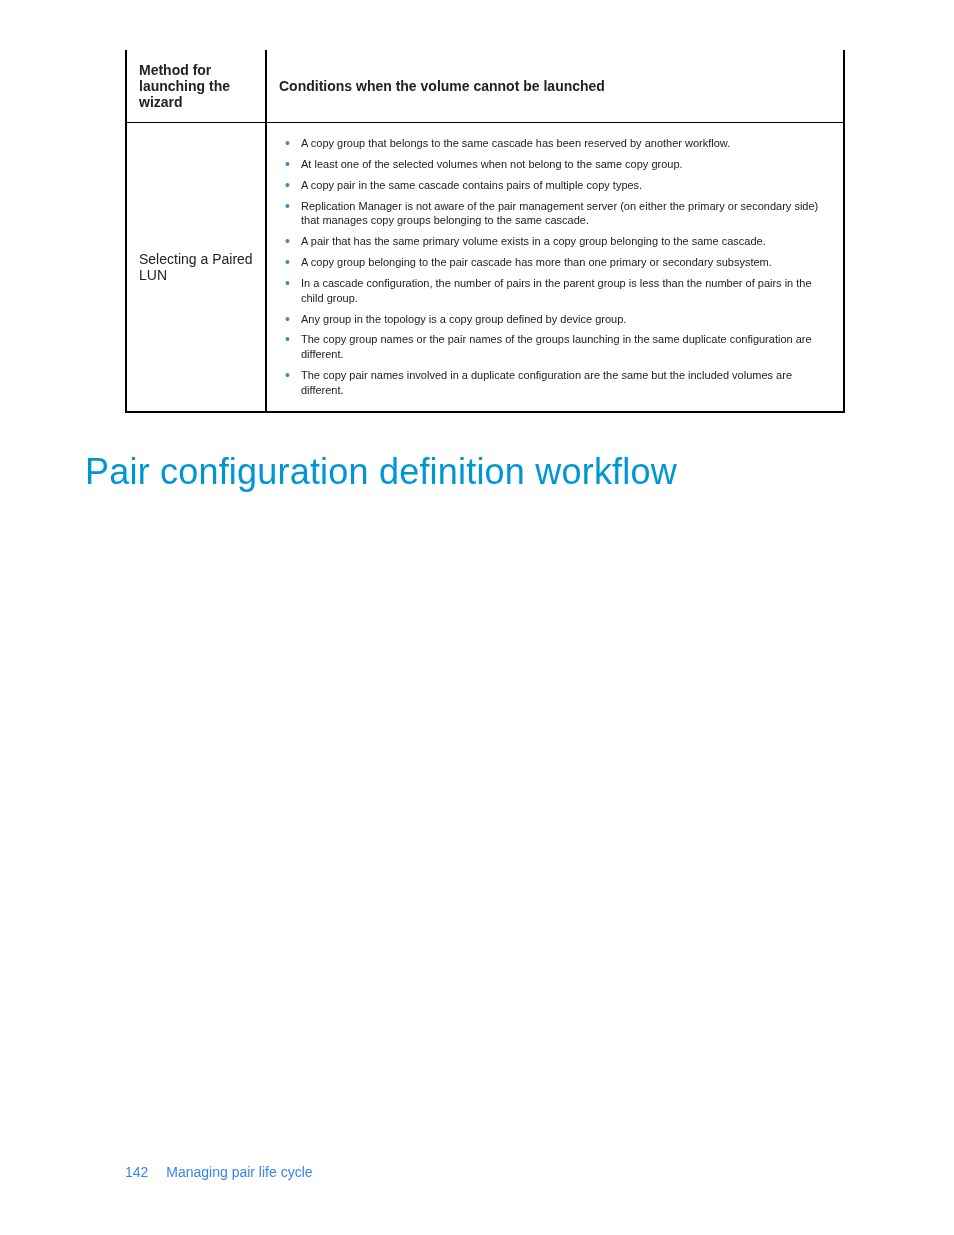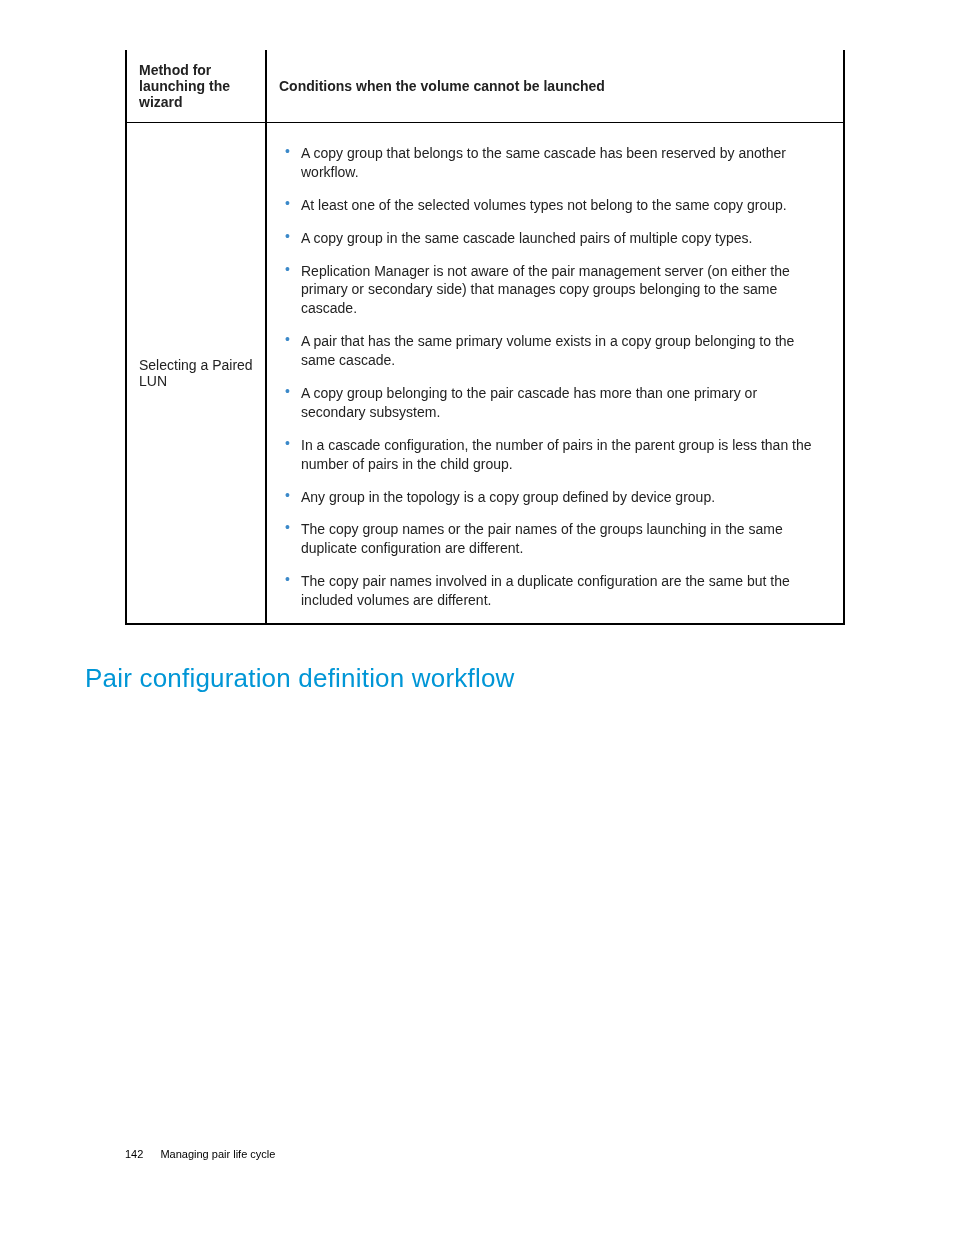--- a/index.html
+++ b/index.html
@@ -17,29 +17,29 @@
   .col-cond { }
 
   
   .th-method { border-left: 2px solid #000; border-right: 2px solid #000; }
   .th-cond   { border-right: 2px solid #000; }
   .td-method { border-left: 2px solid #000; border-right: 2px solid #000; border-top: 1px solid #000; border-bottom: 2px solid #000; }
   .td-cond   { border-right: 2px solid #000; border-top: 1px solid #000; border-bottom: 2px solid #000; }
 
   
   ul.conds { list-style: none; padding: 4px 12px 4px 18px; }
-  ul.conds li { position: relative; font-size: 14px; line-height: 1.35; padding: 3px 0 3px 16px; margin-top: 8px; }
+  ul.conds li { position: relative; font-size: 11px; line-height: 1.35; padding: 3px 0 3px 16px; }
   ul.conds li::before { content: "•"; position: absolute; left: 0; top: 3px; color: #3b89c9; font-size: 14px; line-height: 1.1; }
 
   
-  h2.section { font-size: 26px; font-weight: 400; color: #0096d6; margin: 38px 0 10px 0; letter-spacing: 0.2px; }
+  h2.section { font-size: 36px; font-weight: 400; color: #0096d6; margin: 38px 0 10px 0; letter-spacing: 0.2px; }
   p.intro { font-size: 14px; margin-left: 40px; }
 
   
-  .footer { position: absolute; left: 125px; bottom: 75px; font-size: 11px; color: #000000; }
+  .footer { position: absolute; left: 125px; bottom: 55px; font-size: 14px; color: #3b82f6; }
   .footer .pnum { display: inline-block; margin-right: 14px; }
 </style>
 </head>
 <body>
 
 <div class="page">
 
   <table class="tbl">
     <colgroup>
       <col class="col-method">
@@ -50,22 +50,22 @@
         <th class="th-method">Method for launching the wizard</th>
         <th class="th-cond">Conditions when the volume cannot be launched</th>
       </tr>
     </thead>
     <tbody>
       <tr>
         <td class="methodcell td-method">Selecting a Paired LUN</td>
         <td class="condcell td-cond">
           <ul class="conds">
             <li>A copy group that belongs to the same cascade has been reserved by another workflow.</li>
-            <li>At least one of the selected volumes types not belong to the same copy group.</li>
-            <li>A copy group in the same cascade launched pairs of multiple copy types.</li>
+            <li>At least one of the selected volumes when not belong to the same copy group.</li>
+            <li>A copy pair in the same cascade contains pairs of multiple copy types.</li>
             <li>Replication Manager is not aware of the pair management server (on either the primary or secondary side) that manages copy groups belonging to the same cascade.</li>
             <li>A pair that has the same primary volume exists in a copy group belonging to the same cascade.</li>
             <li>A copy group belonging to the pair cascade has more than one primary or secondary subsystem.</li>
             <li>In a cascade configuration, the number of pairs in the parent group is less than the number of pairs in the child group.</li>
             <li>Any group in the topology is a copy group defined by device group.</li>
             <li>The copy group names or the pair names of the groups launching in the same duplicate configuration are different.</li>
             <li>The copy pair names involved in a duplicate configuration are the same but the included volumes are different.</li>
           </ul>
         </td>
       </tr>

